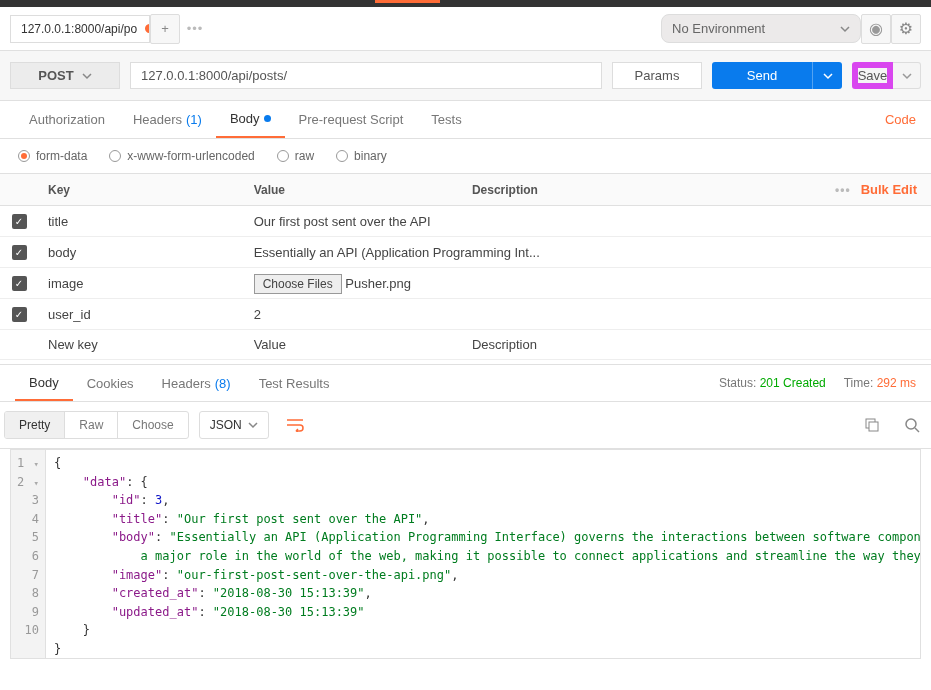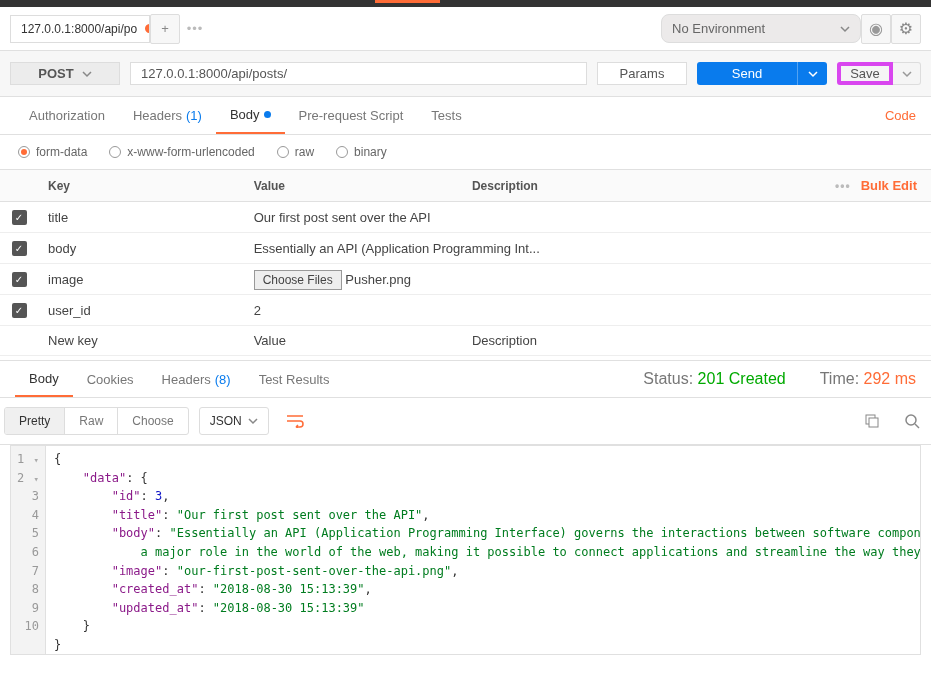--- a/index.html
+++ b/index.html
@@ -12,21 +12,21 @@
 .icon-btn { width: 30px; height: 30px; display: flex; align-items: center; justify-content: center; border: 1px solid #ddd; background: #f7f7f7; color: #888; cursor: pointer; border-radius: 2px; }
 .icon-btn.flat { border: none; background: transparent; }
 .spacer { flex: 1; }
 .env-select { background: #eceaea; border: 1px solid #ddd; padding: 6px 10px; width: 200px; display: flex; align-items: center; justify-content: space-between; color: #666; border-radius: 8px; cursor: pointer; }
 .req-bar { display: flex; align-items: stretch; padding: 11px 10px; gap: 10px; background: #f7f7f7; border-bottom: 1px solid #e0e0e0; }
 .method-select { width: 110px; background: #ececec; display: flex; align-items: center; justify-content: center; gap: 8px; font-weight: 600; color: #555; border: 1px solid #ddd; cursor: pointer; }
 .url-input { flex: 1; border: 1px solid #ddd; background: #fff; padding: 0 10px; font-size: 13px; color: #555; display: flex; align-items: center; }
 .params-btn { width: 90px; border: 1px solid #ddd; background: #fff; display: flex; align-items: center; justify-content: center; color: #555; cursor: pointer; }
 .send-btn { width: 100px; background: #097bed; color: #fff; display: flex; align-items: center; justify-content: center; font-weight: 500; border-radius: 3px 0 0 3px; cursor: pointer; }
 .send-caret { width: 30px; background: #097bed; border-left: 1px solid rgba(255,255,255,0.3); display: flex; align-items: center; justify-content: center; color: #fff; border-radius: 0 3px 3px 0; cursor: pointer; margin-left: -10px; }
-.save-btn { width: 56px; border: 4px solid #d946ef; background: #f5f5f5; display: flex; align-items: center; justify-content: center; color: #555; border-radius: 3px 0 0 3px; cursor: pointer; }
+.save-btn { width: 41px; border: 6px solid #d946ef; background: #f5f5f5; display: flex; align-items: center; justify-content: center; color: #555; border-radius: 3px 0 0 3px; cursor: pointer; }
 .save-caret { width: 28px; border: 1px solid #ddd; border-left: none; background: #f5f5f5; display: flex; align-items: center; justify-content: center; color: #999; border-radius: 0 3px 3px 0; cursor: pointer; margin-left: -10px; }
 .tabs-row { display: flex; align-items: center; padding: 0 15px; border-bottom: 1px solid #e0e0e0; height: 38px; }
 .subtab { padding: 0 14px; height: 100%; display: flex; align-items: center; color: #777; cursor: pointer; font-size: 13px; gap: 4px; }
 .subtab.active { color: #333; border-bottom: 2px solid #ff6c37; }
 .subtab .count { color: #097bed; }
 .subtab .bluedot { width: 7px; height: 7px; border-radius: 50%; background: #097bed; }
 .code-link { margin-left: auto; color: #ff6c37; cursor: pointer; font-size: 13px; }
 .body-type-row { display: flex; align-items: center; gap: 22px; padding: 10px 18px; border-bottom: 1px solid #e0e0e0; font-size: 12px; color: #666; }
 .radio-opt { display: flex; align-items: center; gap: 6px; cursor: pointer; }
 .radio { width: 12px; height: 12px; border-radius: 50%; border: 1px solid #999; display: flex; align-items: center; justify-content: center; }
@@ -34,21 +34,21 @@
 .kv-table { width: 100%; border-collapse: collapse; }
 .kv-table th { text-align: left; font-weight: 600; font-size: 12px; color: #555; padding: 8px 10px; border-bottom: 1px solid #e0e0e0; background: #fafafa; }
 .kv-table td { padding: 7px 10px; border-bottom: 1px solid #eee; font-size: 13px; color: #444; }
 .kv-table th.chk, .kv-table td.chk { width: 38px; text-align: center; }
 .checkbox { width: 15px; height: 15px; background: #555; border-radius: 2px; display: inline-flex; align-items: center; justify-content: center; color: #fff; font-size: 10px; }
 .placeholder { color: #bbb; }
 .file-btn { border: 1px solid #999; background: #eee; padding: 2px 8px; font-size: 12px; border-radius: 0; cursor: pointer; }
 .bulk-edit { color: #ff6c37; cursor: pointer; font-size: 13px; }
 .dots { color: #bbb; letter-spacing: 1px; }
 .resp-tabs { display: flex; align-items: center; padding: 0 15px; border-top: 1px solid #e0e0e0; border-bottom: 1px solid #e0e0e0; height: 38px; margin-top: 4px; }
-.resp-meta { margin-left: auto; font-size: 16px; color: #777; display: flex; gap: 34px; }
+.resp-meta { margin-left: auto; font-size: 12px; color: #777; display: flex; gap: 18px; }
 .resp-meta .val { color: #0a0; }
 .resp-meta .val.orange { color: #ff6c37; }
 .view-row { display: flex; align-items: center; gap: 10px; padding: 8px 4px; border-bottom: 1px solid #e0e0e0; text-align: right; }
 .view-btn-group { display: flex; border: 1px solid #ddd; border-radius: 3px; overflow: hidden; }
 .vbtn { padding: 6px 14px; font-size: 12px; color: #777; cursor: pointer; border-right: 1px solid #ddd; }
 .vbtn:last-child { border-right: none; }
 .vbtn.active { background: #f0f0f0; color: #333; }
 .format-sel { border: 1px solid #ddd; padding: 6px 10px; font-size: 12px; display: flex; align-items: center; gap: 6px; border-radius: 3px; cursor: pointer; }
 .wrap-btn { width: 32px; height: 30px; display: flex; align-items: center; justify-content: center; color: #ff6c37; border: 1px solid transparent; cursor: pointer; }
 .code-area { display: flex; font-family: Menlo, Consolas, monospace; font-size: 12px; background: #fff; border: 1px solid #e0e0e0; margin: 0 10px; height: 210px; overflow: auto; }

